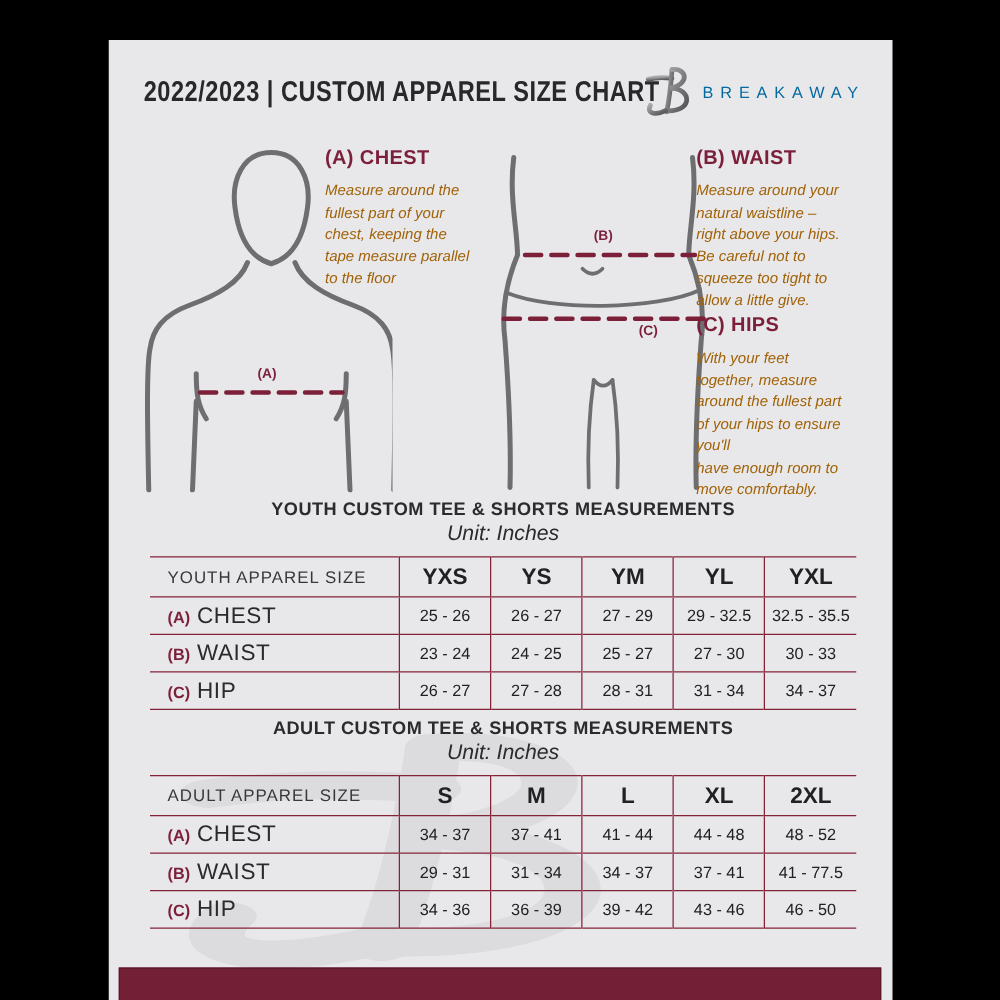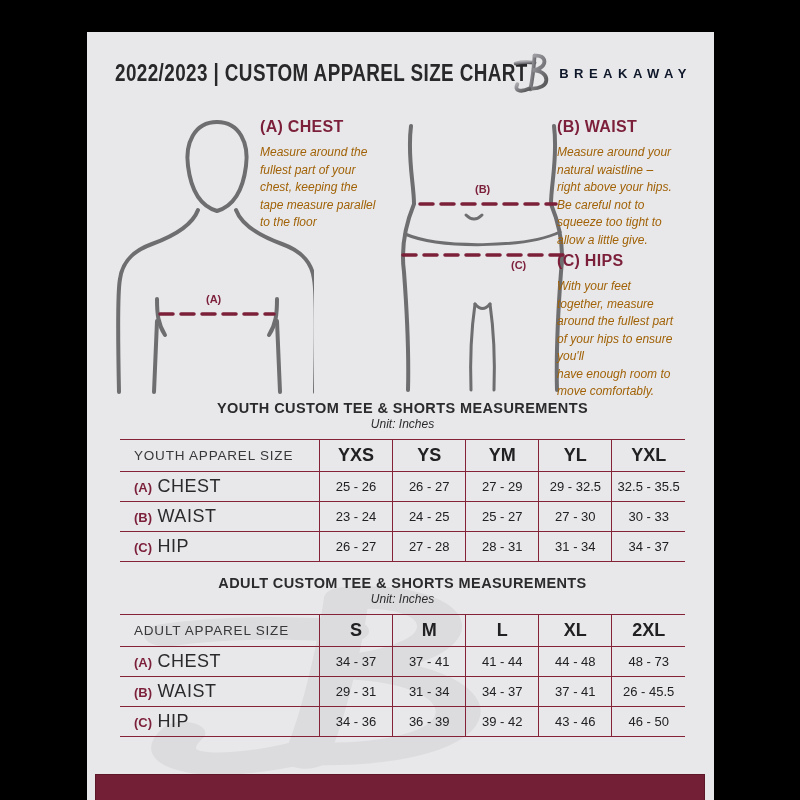--- a/index.html
+++ b/index.html
@@ -11,21 +11,21 @@
     position:absolute;left:87px;top:0;width:627px;height:800px;
     background:#e8e8ea;overflow:hidden;margin-top:32px;
   }
   
   .hdr-title{
     position:absolute;left:28px;top:28px;z-index:1;
     font-size:23px;font-weight:bold;color:#28282a;letter-spacing:.5px;
     transform:scaleX(.82);transform-origin:left center;white-space:nowrap;
   }
   .brand{position:absolute;right:22px;top:20px;z-index:1;display:flex;align-items:center;gap:8px;}
-  .brand-name{font-size:13px;font-weight:bold;color:#0f172a;letter-spacing:5.5px;}
+  .brand-name{font-size:13px;font-weight:normal;color:#0369a1;letter-spacing:5.5px;}
   
   .fig{position:absolute;z-index:1;}
   .fig-left{left:25px;top:82px;}
   .fig-right{left:311px;top:90px;}
   .guide-block{position:absolute;z-index:1;}
   .guide-heading{
     font-size:16px;font-weight:bold;color:#7c1f3a;letter-spacing:.3px;margin:0 0 8px 0;
   }
   .guide-desc{
     font-size:12px;font-style:italic;color:#a16207;line-height:1.46;
@@ -42,21 +42,21 @@
   .marker-c{left:424px;top:227px;}
   
   .table-block{position:absolute;left:33px;width:565px;z-index:1;}
   .tb-youth{top:368px;}
   .tb-adult{top:543px;}
   .table-title{
     text-align:center;font-size:14.5px;font-weight:bold;color:#2b2b2d;
     letter-spacing:.4px;margin:0;
   }
   .table-unit{
-    text-align:center;font-size:12px;font-style:italic;color:#2b2b2d;margin:1px 0 0 0;
+    text-align:center;font-size:17px;font-style:italic;color:#2b2b2d;margin:1px 0 0 0;
   }
   table.size-table{
     width:565px;border-collapse:collapse;margin-top:8px;table-layout:fixed;
     border-top:1.5px solid #842338;
   }
   table.size-table tr{border-bottom:1.5px solid #842338;}
   table.size-table th,table.size-table td{
     border-left:1.5px solid #842338;text-align:center;padding:0;
     font-size:13px;color:#212123;height:29px;
   }
@@ -226,29 +226,29 @@
             <th>2XL</th>
           </tr>
         </thead>
         <tbody>
           <tr>
             <td class="label-col"><span class="row-key">(A)</span><span class="row-name"> CHEST</span></td>
             <td>34 - 37</td>
             <td>37 - 41</td>
             <td>41 - 44</td>
             <td>44 - 48</td>
-            <td>48 - 73</td>
+            <td>48 - 52</td>
           </tr>
           <tr>
             <td class="label-col"><span class="row-key">(B)</span><span class="row-name"> WAIST</span></td>
             <td>29 - 31</td>
             <td>31 - 34</td>
             <td>34 - 37</td>
             <td>37 - 41</td>
-            <td>26 - 45.5</td>
+            <td>41 - 77.5</td>
           </tr>
           <tr>
             <td class="label-col"><span class="row-key">(C)</span><span class="row-name"> HIP</span></td>
             <td>34 - 36</td>
             <td>36 - 39</td>
             <td>39 - 42</td>
             <td>43 - 46</td>
             <td>46 - 50</td>
           </tr>
         </tbody>

